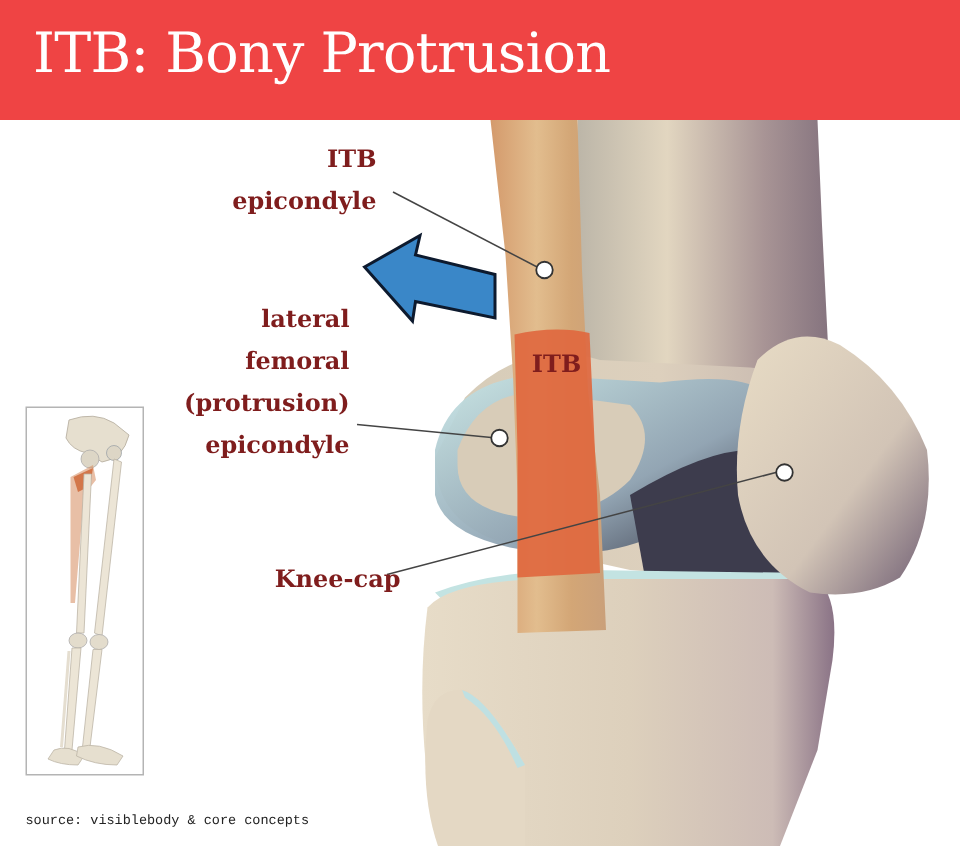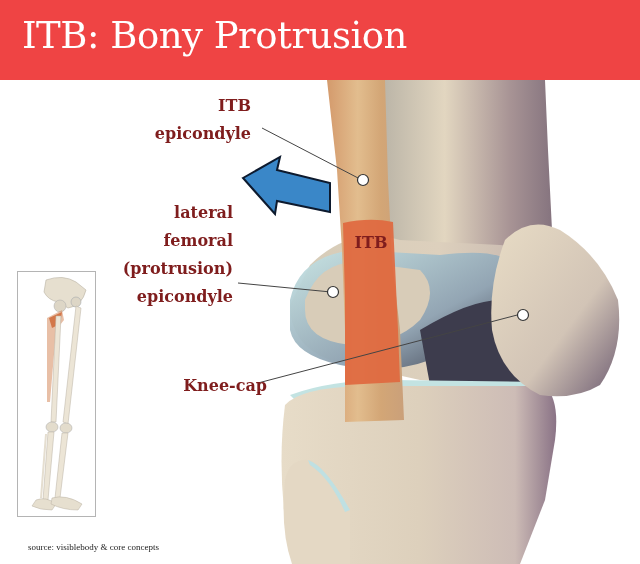--- a/index.html
+++ b/index.html
@@ -5,21 +5,21 @@
   html, body { margin: 0; padding: 0; background: #ffffff; }
   body { width: 640px; height: 564px; position: relative; overflow: hidden; font-family: "DejaVu Serif", "Liberation Serif", serif; }
   .header { position: absolute; left: 0; top: 0; width: 640px; height: 80px; background: #ef4444; }
   .title { position: absolute; left: 22px; top: 14px; color: #ffffff; font-size: 37px; font-family: "DejaVu Serif", "Liberation Serif", serif; letter-spacing: -0.5px; white-space: nowrap; }
   .illus { position: absolute; left: 0; top: 0; width: 640px; height: 564px; }
   .label { position: absolute; color: #7f1d1d; font-size: 16px; line-height: 28px; font-family: "DejaVu Serif", "Liberation Serif", serif; white-space: nowrap; font-weight: bold; }
   .label.right { text-align: right; }
   .label.center { text-align: center; }
   .label span { display: block; }
   .thumb { position: absolute; left: 17px; top: 271px; width: 79px; height: 246px; border: 1px solid #b4b4b4; background: #ffffff; box-sizing: border-box; }
-  .source { position: absolute; left: 17px; top: 542px; font-size: 9px; color: #222; font-family: Liberation Serif, serif; white-space: nowrap; margin-left: 11px; }
+  .source { position: absolute; left: 17px; top: 542px; font-size: 9px; color: #222; font-family: Liberation Mono, monospace; white-space: nowrap; }
 </style>
 </head>
 <body>
 
 <svg class="illus" viewBox="0 0 640 564" xmlns="http://www.w3.org/2000/svg">
   <defs>
     <linearGradient id="femurGrad" x1="0" x2="1" y1="0" y2="0">
       <stop offset="0" stop-color="#b9b3a6"></stop>
       <stop offset="0.35" stop-color="#e2d6c0"></stop>
       <stop offset="0.7" stop-color="#a89495"></stop>

